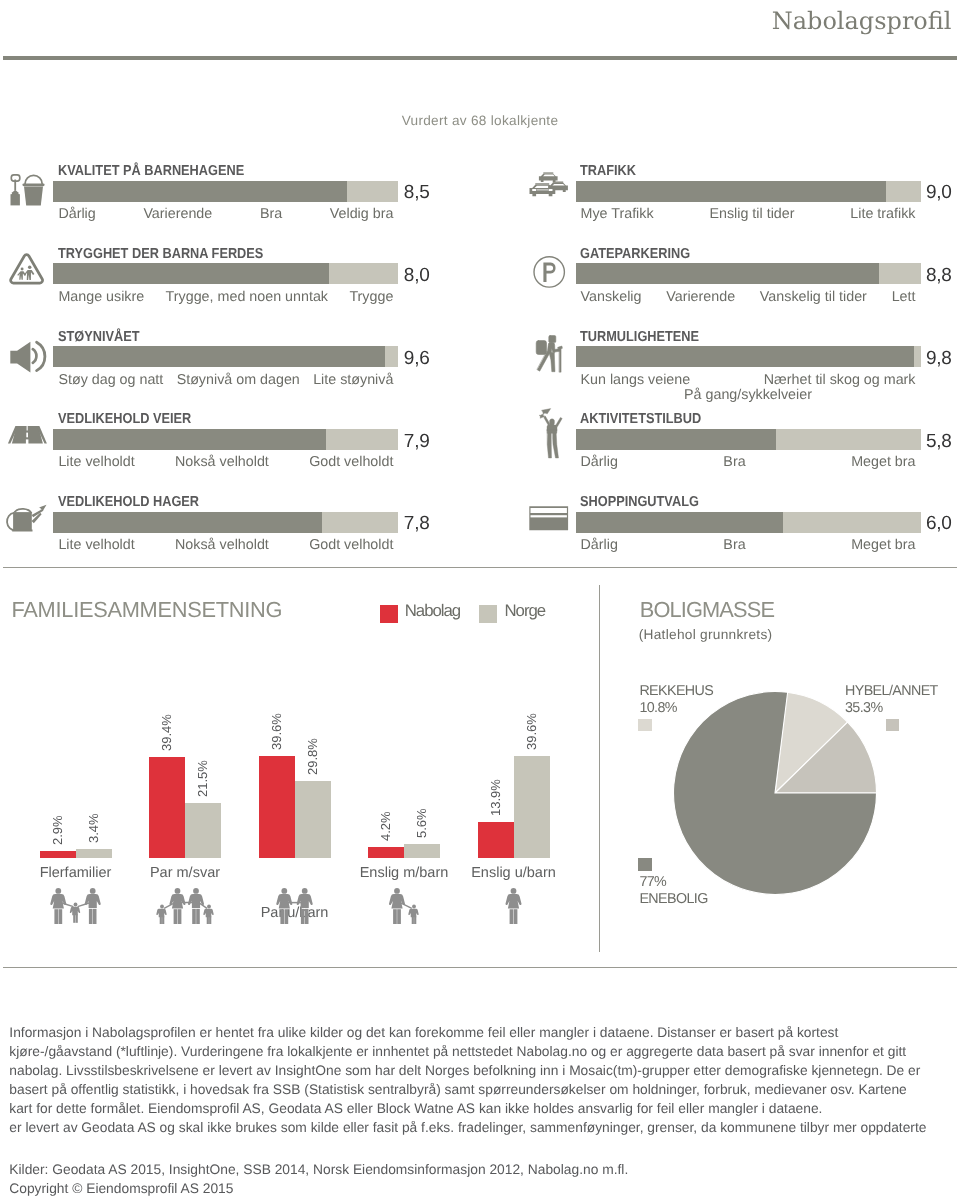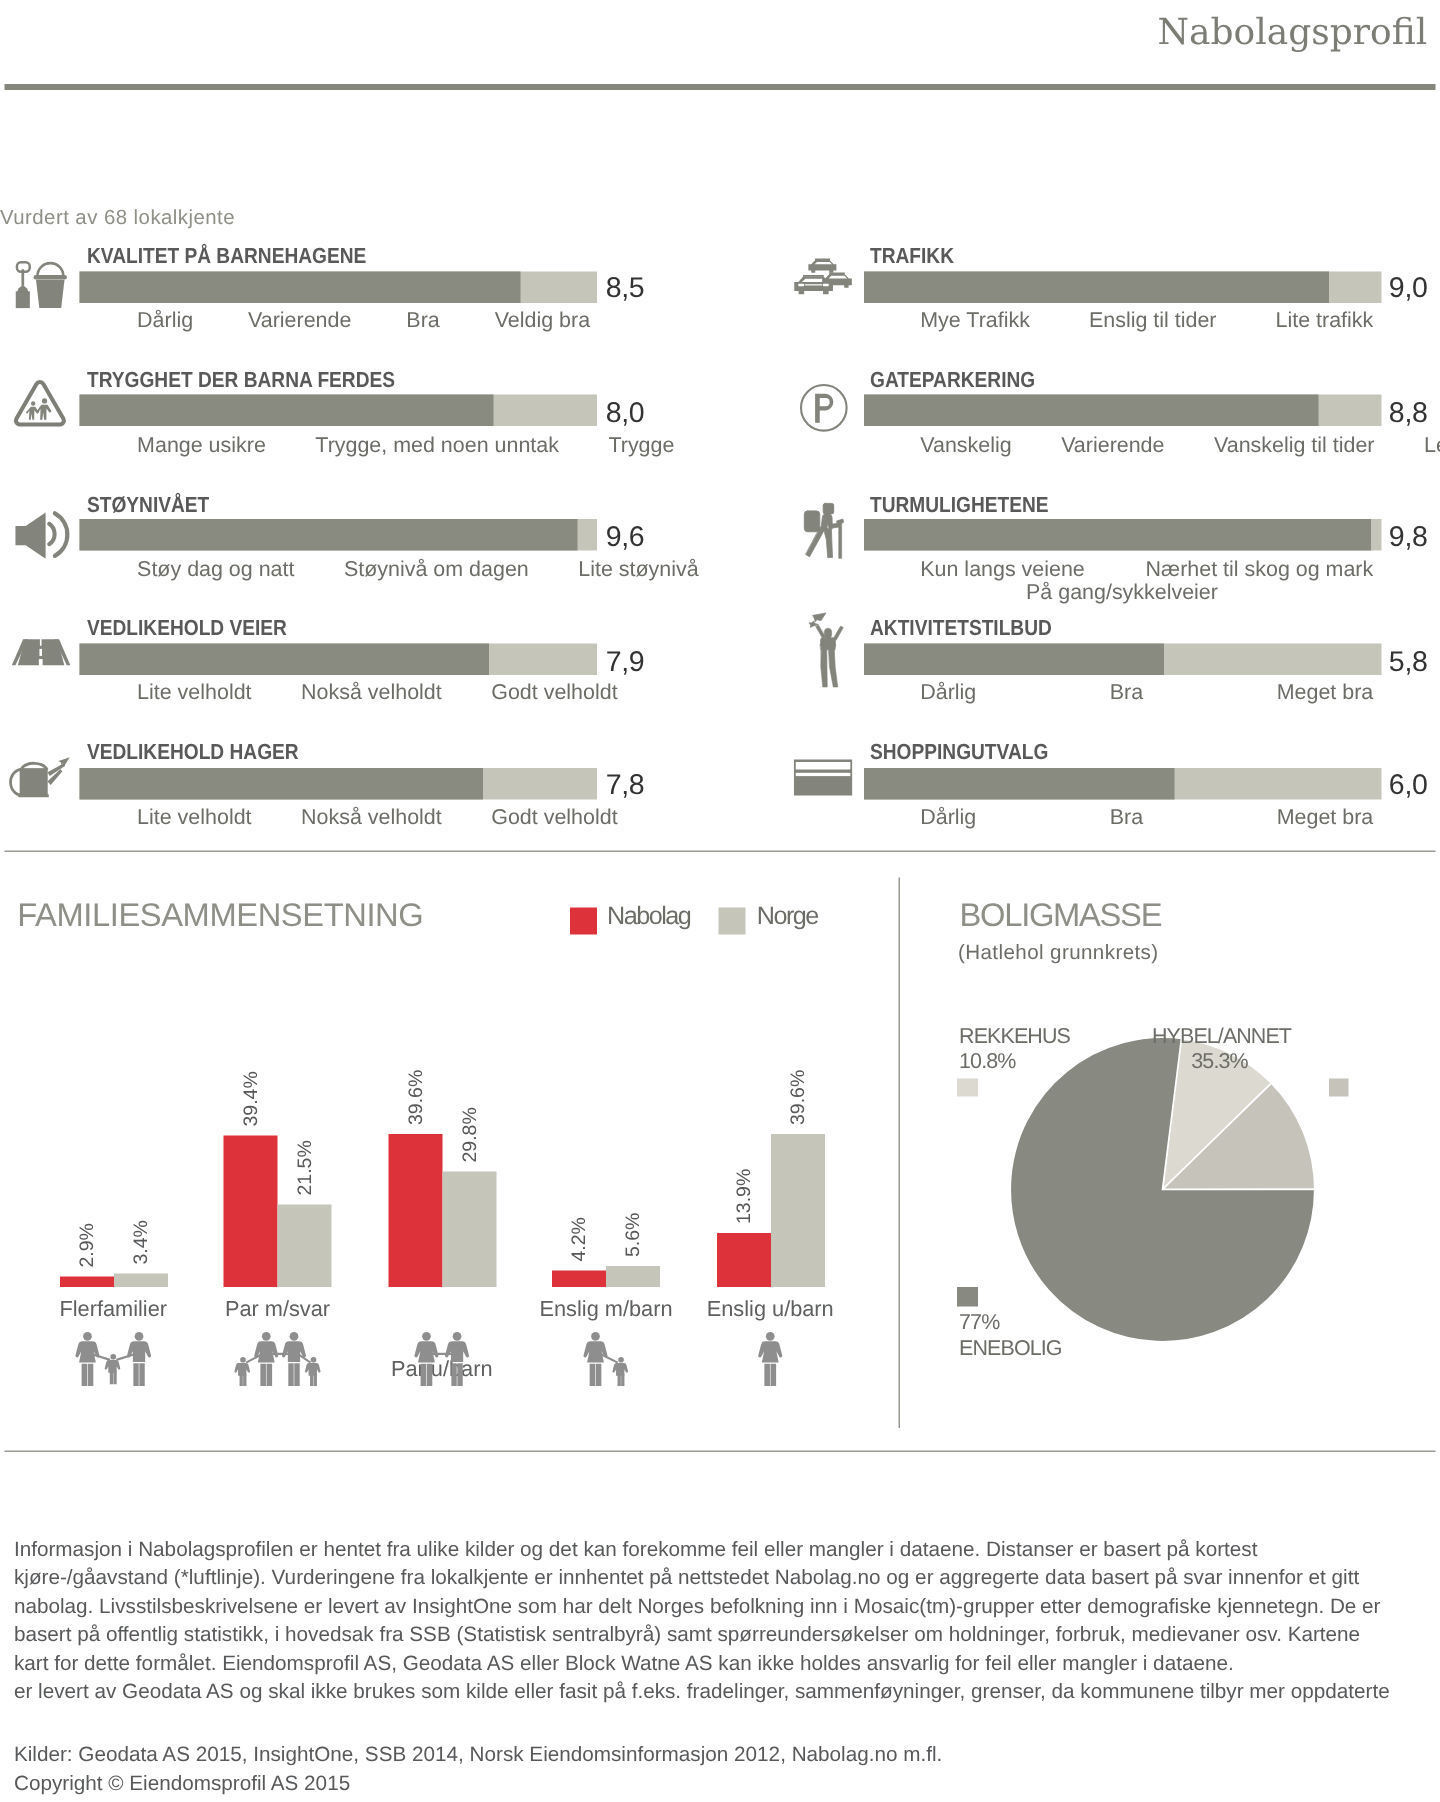--- a/index.html
+++ b/index.html
@@ -7,36 +7,36 @@
        font-family:"Liberation Sans",sans-serif;position:relative;overflow:hidden;
        -webkit-font-smoothing:antialiased;text-rendering:geometricPrecision;}
   .page{position:relative;width:960px;height:1201px;}
 
   
   .brand{position:absolute;right:8.5px;top:6.5px;font-family:"DejaVu Serif",serif;
          font-size:24px;line-height:28.1px;color:#7C7D74;letter-spacing:0px;}
   .topRule{position:absolute;left:3px;top:56px;width:954px;height:4px;background:#85867C;}
   .loc{position:absolute;left:0;top:102.6px;width:960px;text-align:center;
        font-size:22.6px;line-height:16.5px;color:#8E8F86;letter-spacing:-0.7px;}
-  .locSub{position:absolute;left:0;top:140px;width:960px;text-align:left;
+  .locSub{position:absolute;left:0;top:116px;width:960px;text-align:center;
           font-size:13.6px;line-height:9.9px;color:#8E8F86;letter-spacing:0.3px;}
 
   
   .row{position:absolute;}
   .rowIcon{position:absolute;left:0px;top:0px;width:44px;height:44px;}
   .rowIcon svg{display:block;}
   .rowTitle{position:absolute;font-size:14.5px;font-weight:bold;color:#59595A;
             letter-spacing:0px;line-height:10.2px;white-space:nowrap;
             transform:scaleX(0.88);transform-origin:0 0;}
   .bar{position:absolute;height:21px;background:#C6C5BA;}
   .barFill{position:absolute;left:0;top:0;height:21px;background:#898A80;}
   .barVal{position:absolute;font-size:19.0px;line-height:13.8px;color:#333334;letter-spacing:-0.2px;}
   .labels{position:absolute;display:flex;justify-content:space-between;
           font-size:14.3px;line-height:10.2px;color:#6C6D67;}
-  .labels span{white-space:nowrap;margin-left:33px;}
+  .labels span{white-space:nowrap;}
   .sublabel{position:absolute;font-size:14.3px;line-height:10.2px;color:#6C6D67;text-align:center;}
 
   
   .midRuleTop{position:absolute;left:3px;top:567px;width:954px;height:1px;background:#9A9A92;}
   .midRuleBot{position:absolute;left:3px;top:967px;width:954px;height:1px;background:#9A9A92;}
   .midVRule{position:absolute;left:599px;top:585px;width:1px;height:367px;background:#9A9A92;}
 
   .famTitle{position:absolute;left:11.5px;top:602.0px;font-size:21.8px;line-height:15.9px;color:#8E8F86;letter-spacing:-0.27px;}
   .legend{position:absolute;left:379.5px;top:604.9px;}
   .legend .sw{position:absolute;width:18.2px;height:18.2px;}
@@ -437,21 +437,21 @@
   <path d="M 102.00 102.00 L 114.02 1.21 A 101.50 101.50 0 0 1 174.62 31.09 Z" fill="#DCD9D1" stroke="#ffffff" stroke-width="1.1"></path>
   <path d="M 102.00 102.00 L 174.62 31.09 A 101.50 101.50 0 0 1 203.50 101.93 Z" fill="#C6C3BB" stroke="#ffffff" stroke-width="1.1"></path>
   <path d="M 102.00 102.00 L 203.50 101.93 A 101.50 101.50 0 1 1 114.65 1.29 Z" fill="#888981" stroke="#ffffff" stroke-width="1.1"></path>
 </svg>
 </div>
 <div class="pieLbl" style="left:639.4px;top:682.9px">
       <span>REKKEHUS</span>
       <span>10.8%</span>
     </div>
 <div class="pieSw" style="left:638.4px;top:718.6px;background:#DCD9D1"></div>
-<div class="pieLbl" style="left:768px;top:682.9px;text-align:center;width:90px">
+<div class="pieLbl" style="left:845px;top:682.9px;text-align:left;width:90px">
       <span>HYBEL/ANNET</span>
       <span>35.3%</span>
     </div>
 <div class="pieSw" style="left:886.2px;top:718.6px;background:#C6C3BB"></div>
 <div class="pieSw" style="left:638.4px;top:858.0px;background:#888981"></div>
 <div class="pieLbl" style="left:639.4px;top:873.9px">
       <span>77%</span>
       <span>ENEBOLIG</span>
     </div>
 <div class="foot">

